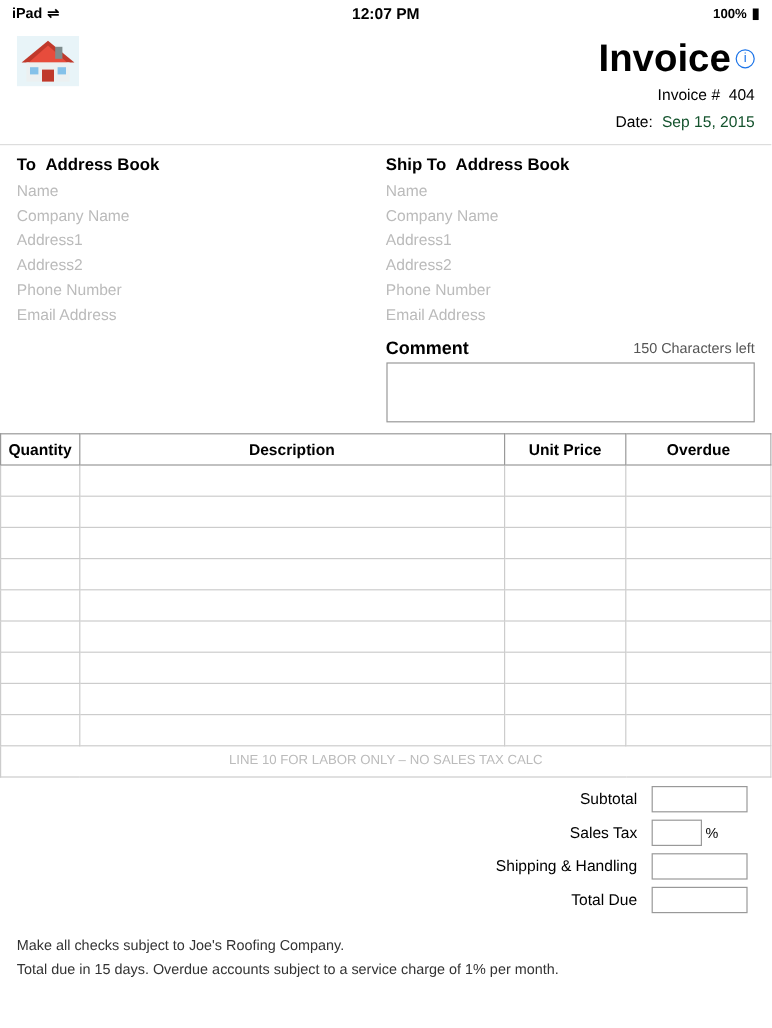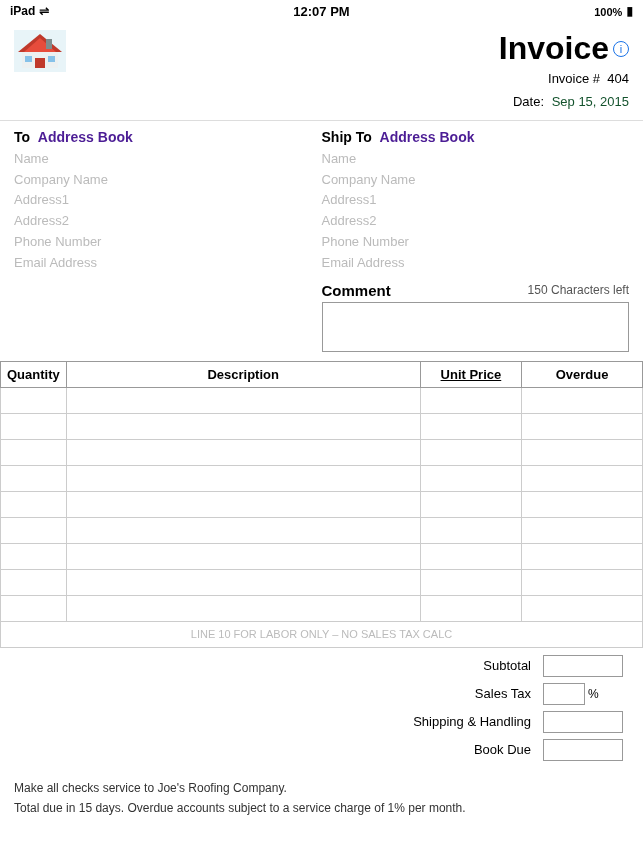--- a/index.html
+++ b/index.html
@@ -60,21 +60,21 @@
 
     
     .address-section {
       display: flex;
       padding: 8px 14px;
       gap: 0;
     }
     .address-block { flex: 1; }
     .address-label { font-size: 14px; margin-bottom: 4px; }
     .address-label .to-label { color: #000; font-weight: bold; }
-    .address-label .link { color: #4c1d95; font-weight: bold; cursor: pointer; }
+    .address-label .link { color: #000000; font-weight: bold; cursor: pointer; }
     .address-field { color: #bbb; font-size: 13px; line-height: 1.6; }
 
     
     .comment-section {
       padding: 0 14px 6px 14px;
       display: flex;
       justify-content: flex-end;
     }
     .comment-block { width: 50%; }
     .comment-header { display: flex; justify-content: space-between; align-items: center; margin-bottom: 3px; }
@@ -103,21 +103,21 @@
       background: #fff;
     }
     .invoice-table td {
       border: 1px solid #ccc;
       padding: 4px 6px;
       height: 26px;
       font-size: 12px;
     }
     .col-qty { width: 9%; text-align: center; }
     .col-desc { width: 56%; }
-    .col-unit { width: 16%; text-align: center; text-decoration: underline; }
+    .col-unit { width: 16%; text-align: center; }
     .col-amt { width: 19%; text-align: center; }
     .labor-row td {
       color: #bbb;
       font-size: 11px;
       text-align: center;
       border: 1px solid #ccc;
     }
 
     
     .totals-section {
@@ -321,23 +321,23 @@
       <td style="display:flex;align-items:center;gap:3px;">
         <input type="text" style="width: 42px; height: 22px; border: 1px solid rgb(153, 153, 153);">
         <span class="pct">%</span>
       </td>
     </tr>
     <tr>
       <td class="total-label">Shipping &amp; Handling</td>
       <td><input type="text" class="total-input" style=""></td>
     </tr>
     <tr>
-      <td class="total-label">Book Due</td>
+      <td class="total-label">Total Due</td>
       <td><input type="text" class="total-input" style=""></td>
     </tr>
   </tbody>
     </table>
 </div>
 
 <div class="footer-text">
-  <div>Make all checks service to Joe's Roofing Company.</div>
+  <div>Make all checks subject to Joe's Roofing Company.</div>
   <div>Total due in 15 days. Overdue accounts subject to a service charge of 1% per month.</div>
 </div>
 
 </body></html>

